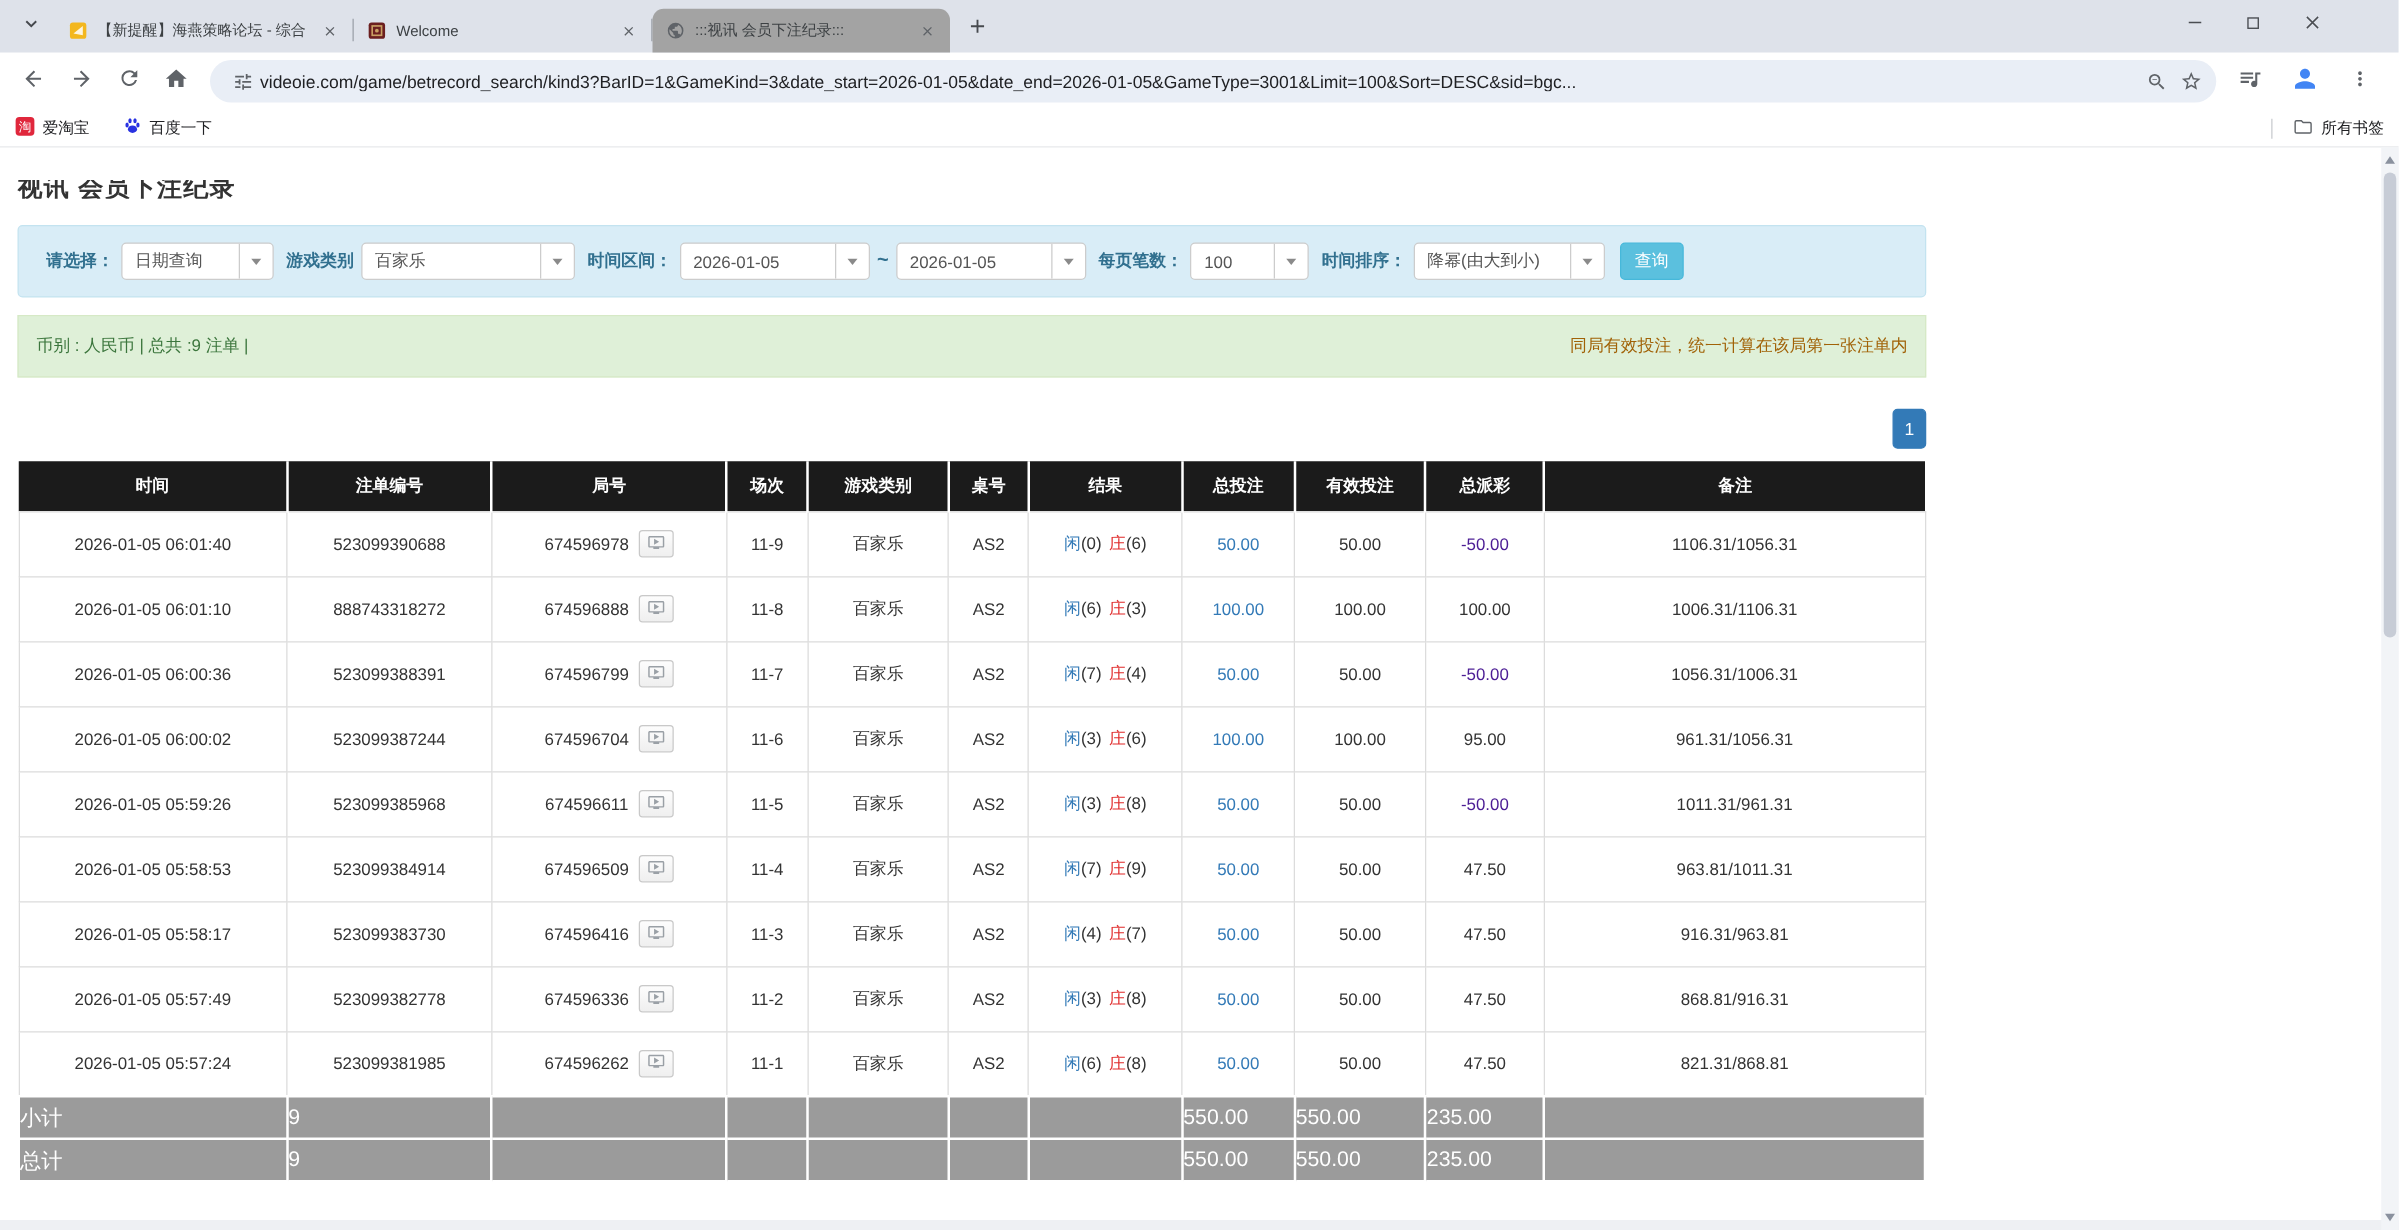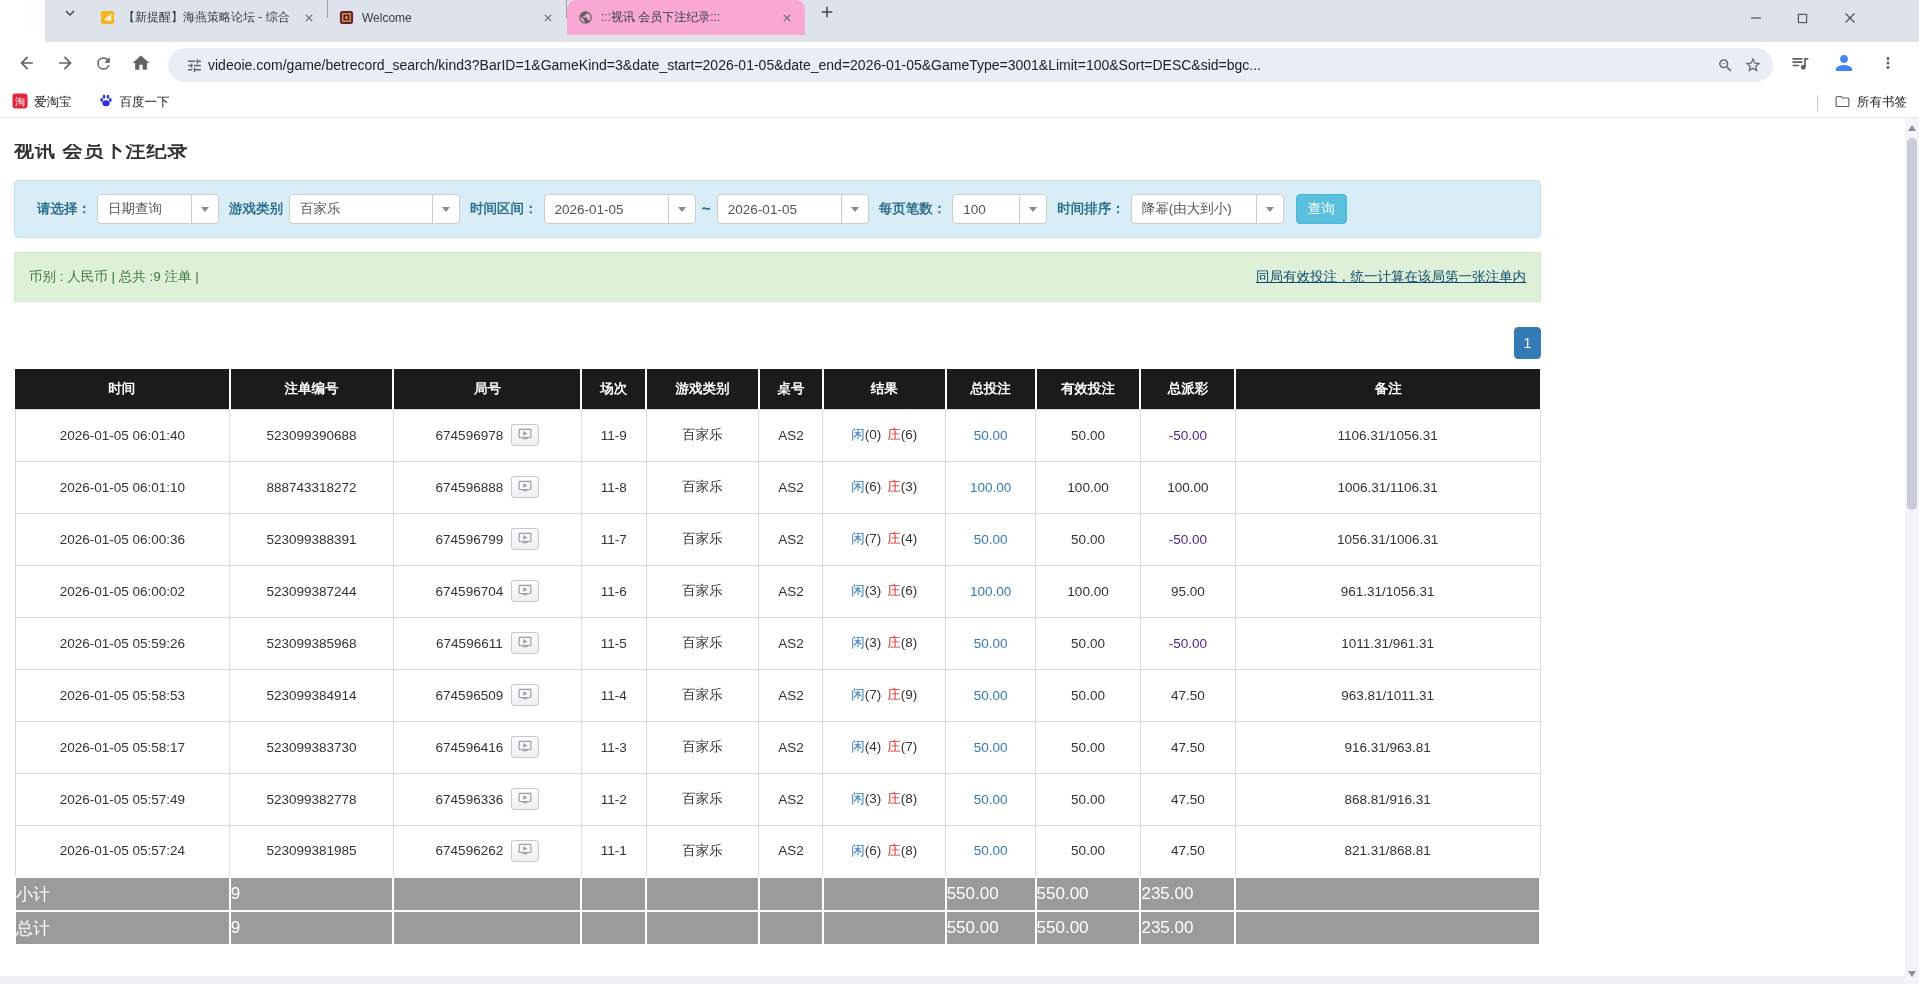--- a/index.html
+++ b/index.html
@@ -1,26 +1,26 @@
 <!DOCTYPE html>
 <html><head>
 <meta charset="utf-8">
 <style>
   * { margin:0; padding:0; box-sizing:border-box; }
   html,body { width:1919px; height:984px; overflow:hidden; background:#fff;
     font-family:"Liberation Sans","DejaVu Sans",sans-serif; }
 
   
-  .tabstrip { height:42px; background:#dee2ea; display:flex; align-items:flex-start;
-    padding-left:6px; position:relative;margin-left:45px; }
+  .tabstrip { height:42px; background:#dee2ea; display:flex; align-items:flex-end;
+    padding-left:6px; position:relative; }
   .tab-search { width:30px; height:30px; margin:0 4px 6px 4px; display:flex;
     align-items:center; justify-content:center; color:#46494e; border-radius:50%; }
   .tab { width:238px; height:35px; display:flex; align-items:center; gap:8px;
     padding:0 10px; border-radius:9px 9px 0 0; color:#3c4043; font-size:12px; position:relative; }
-  .tab.active { background:#f9a8d4; }
+  .tab.active { background:#a3a3a3; }
   .tab .title { flex:1; white-space:nowrap; overflow:hidden; text-overflow:ellipsis; }
   .tab .close { width:17px; height:17px; display:flex; align-items:center; justify-content:center;
     color:#5f6368; border-radius:50%; flex:none; }
   .tab-sep { width:1px; height:18px; background:#9aa0a8; margin-bottom:9px; }
   .newtab-btn { width:28px; height:28px; margin:0 0 5px 8px; display:flex; align-items:center;
     justify-content:center; color:#46494e; }
   .favicon { width:16px; height:16px; flex:none; display:flex; align-items:center; justify-content:center; }
   .win-controls { position:absolute; right:46px; top:0; height:36px; display:flex; }
   .win-btn { width:47px; height:36px; display:flex; align-items:center; justify-content:center; color:#4a4d52; }
 
@@ -56,21 +56,21 @@
     justify-content:center; }
   .caret-down { width:0; height:0; border-left:4px solid transparent; border-right:4px solid transparent;
     border-top:5px solid #8a8a8a; }
   .tilde { color:#31708f; font-weight:700; margin:0 6px; }
   .btn-search { height:30px; margin-left:12px; padding:0 11px; background:#5bc0de;
     border:1px solid #46b8da; border-radius:4px; color:#fff; font-size:13.5px; cursor:pointer; }
 
   .summarybar { width:1527px; margin:14px 0 0 14px; background:#dff0d8; border:1px solid #d6e9c6;
     border-radius:0; padding:15px 14px; display:flex; justify-content:space-between;
     font-size:13.5px; color:#3c763d; }
-  .summarybar .warn { color:#0c4a6e;text-decoration:underline; }
+  .summarybar .warn { color:#a16207; }
 
   .pager-row { width:1527px; margin:25px 0 0 14px; display:flex; justify-content:flex-end; }
   .page-btn { min-width:27px; height:32px; background:#337ab7; border:1px solid #337ab7;
     border-radius:4px; color:#fff; font-size:14px; display:flex; align-items:center;
     justify-content:center; padding:0 6px; }
 
   table.bet { width:1527px; margin:10px 0 0 14px; border-collapse:collapse; font-size:13.5px; color:#333; }
   table.bet th { background:#1b1b1b; color:#fff; font-weight:700; height:40px; text-align:center;
     border-left:2px solid #fff; }
   table.bet th:first-child { border-left:none; }

